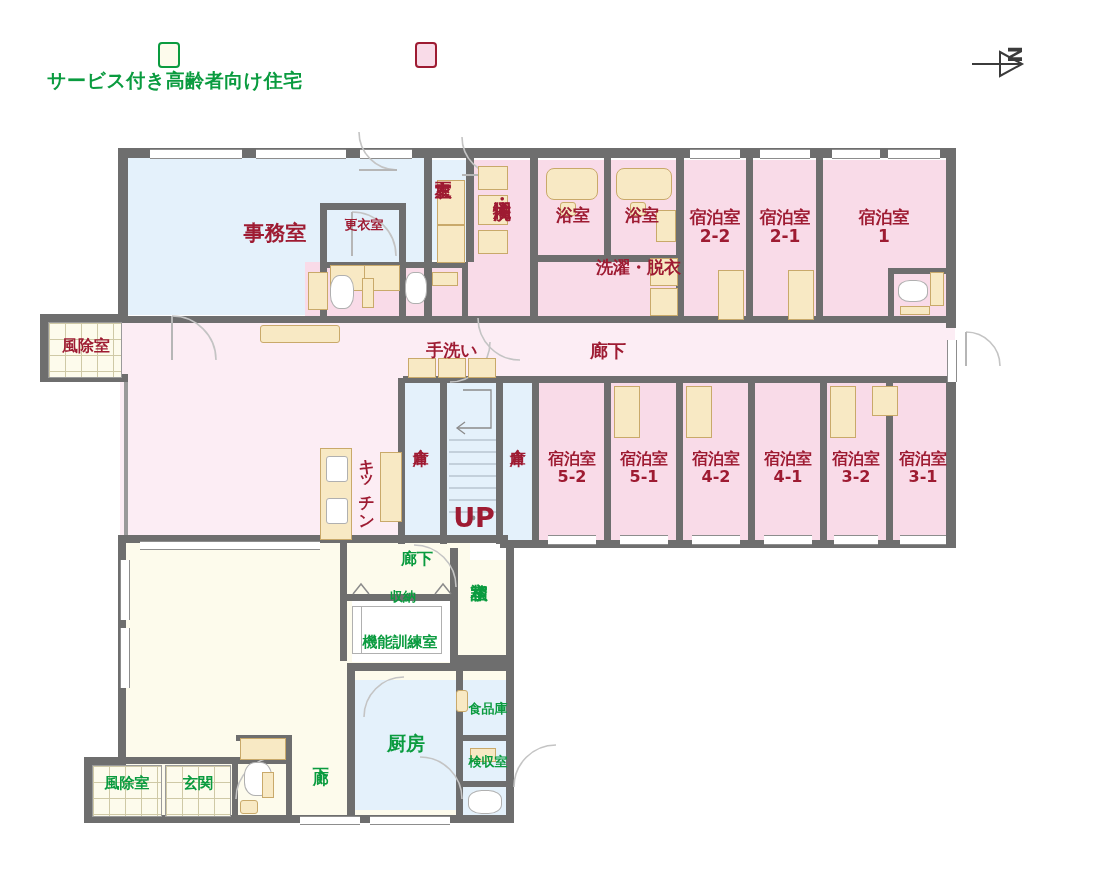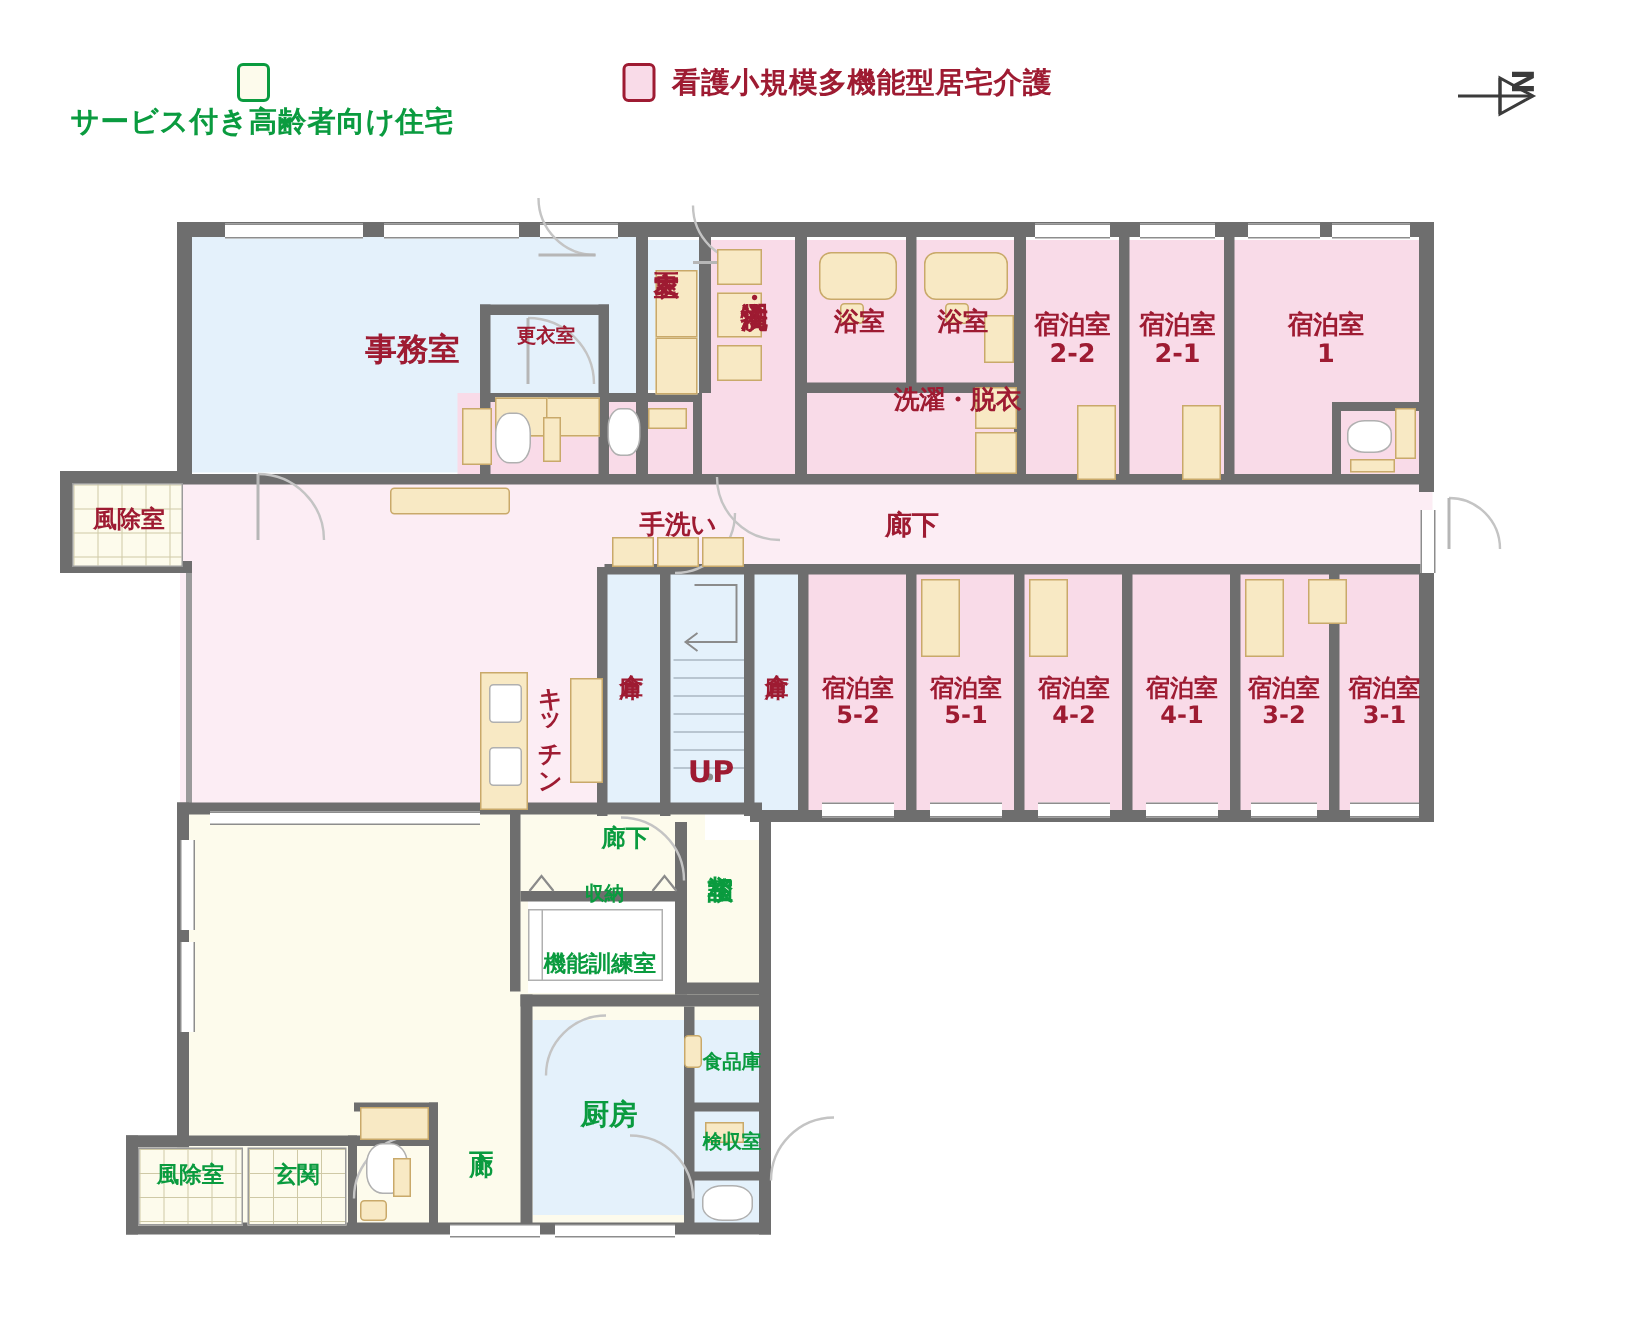--- a/index.html
+++ b/index.html
@@ -58,21 +58,20 @@
 </head>
 <body>
 
 <div id="legend">
   <div class="legend-item lg-green" style="left:36px;top:42px;flex-direction:column;">
     <span class="legend-swatch"></span>
     <span class="legend-text">サービス付き高齢者向け住宅</span>
   </div>
   <div class="legend-item lg-red" style="left:415px;top:42px;">
     <span class="legend-swatch"></span>
-    <span class="legend-text">看護小規模多機能型居宅介護</span>
   </div>
 </div>
 
 <div id="compass">
   <svg width="90" height="40" viewBox="0 0 90 40">
     <line x1="4" y1="20" x2="52" y2="20" stroke="#3b3b3b" stroke-width="2"></line>
     <line x1="32" y1="8" x2="32" y2="32" stroke="#3b3b3b" stroke-width="2"></line>
     <path d="M32 8 L54 20 L32 32 Z" fill="none" stroke="#3b3b3b" stroke-width="2"></path>
   </svg>
   <span class="lbl" style="left:58px;top:2px;font-size:20px;color:#3b3b3b;transform:rotate(90deg);transform-origin:left top;">N</span>
@@ -341,21 +340,21 @@
 2-1</div>
   <div class="lbl lr" style="left:824px;top:208px;width:120px;font-size:17px;">宿泊室
 1</div>
 
   <div class="lbl lr" style="left:50px;top:337px;width:72px;font-size:16px;">風除室</div>
   <div class="lbl lr" style="left:404px;top:341px;width:96px;font-size:17px;">手洗い</div>
   <div class="lbl lr" style="left:560px;top:341px;width:96px;font-size:18px;">廊下</div>
   <div class="lbl lr vert" style="left:358px;top:448px;font-size:16px;">キッチン</div>
   <div class="lbl lr vert" style="left:412px;top:436px;font-size:16px;">倉庫</div>
   <div class="lbl lr vert" style="left:509px;top:436px;font-size:16px;">倉庫</div>
-  <div class="lbl lr" style="left:452px;top:503px;width:44px;font-size:20px;">UP</div>
+  <div class="lbl lr" style="left:452px;top:503px;width:44px;font-size:27px;">UP</div>
 
   <div class="lbl lr" style="left:540px;top:450px;width:64px;font-size:16px;">宿泊室
 5-2</div>
   <div class="lbl lr" style="left:612px;top:450px;width:64px;font-size:16px;">宿泊室
 5-1</div>
   <div class="lbl lr" style="left:684px;top:450px;width:64px;font-size:16px;">宿泊室
 4-2</div>
   <div class="lbl lr" style="left:756px;top:450px;width:64px;font-size:16px;">宿泊室
 4-1</div>
   <div class="lbl lr" style="left:826px;top:450px;width:60px;font-size:16px;">宿泊室

